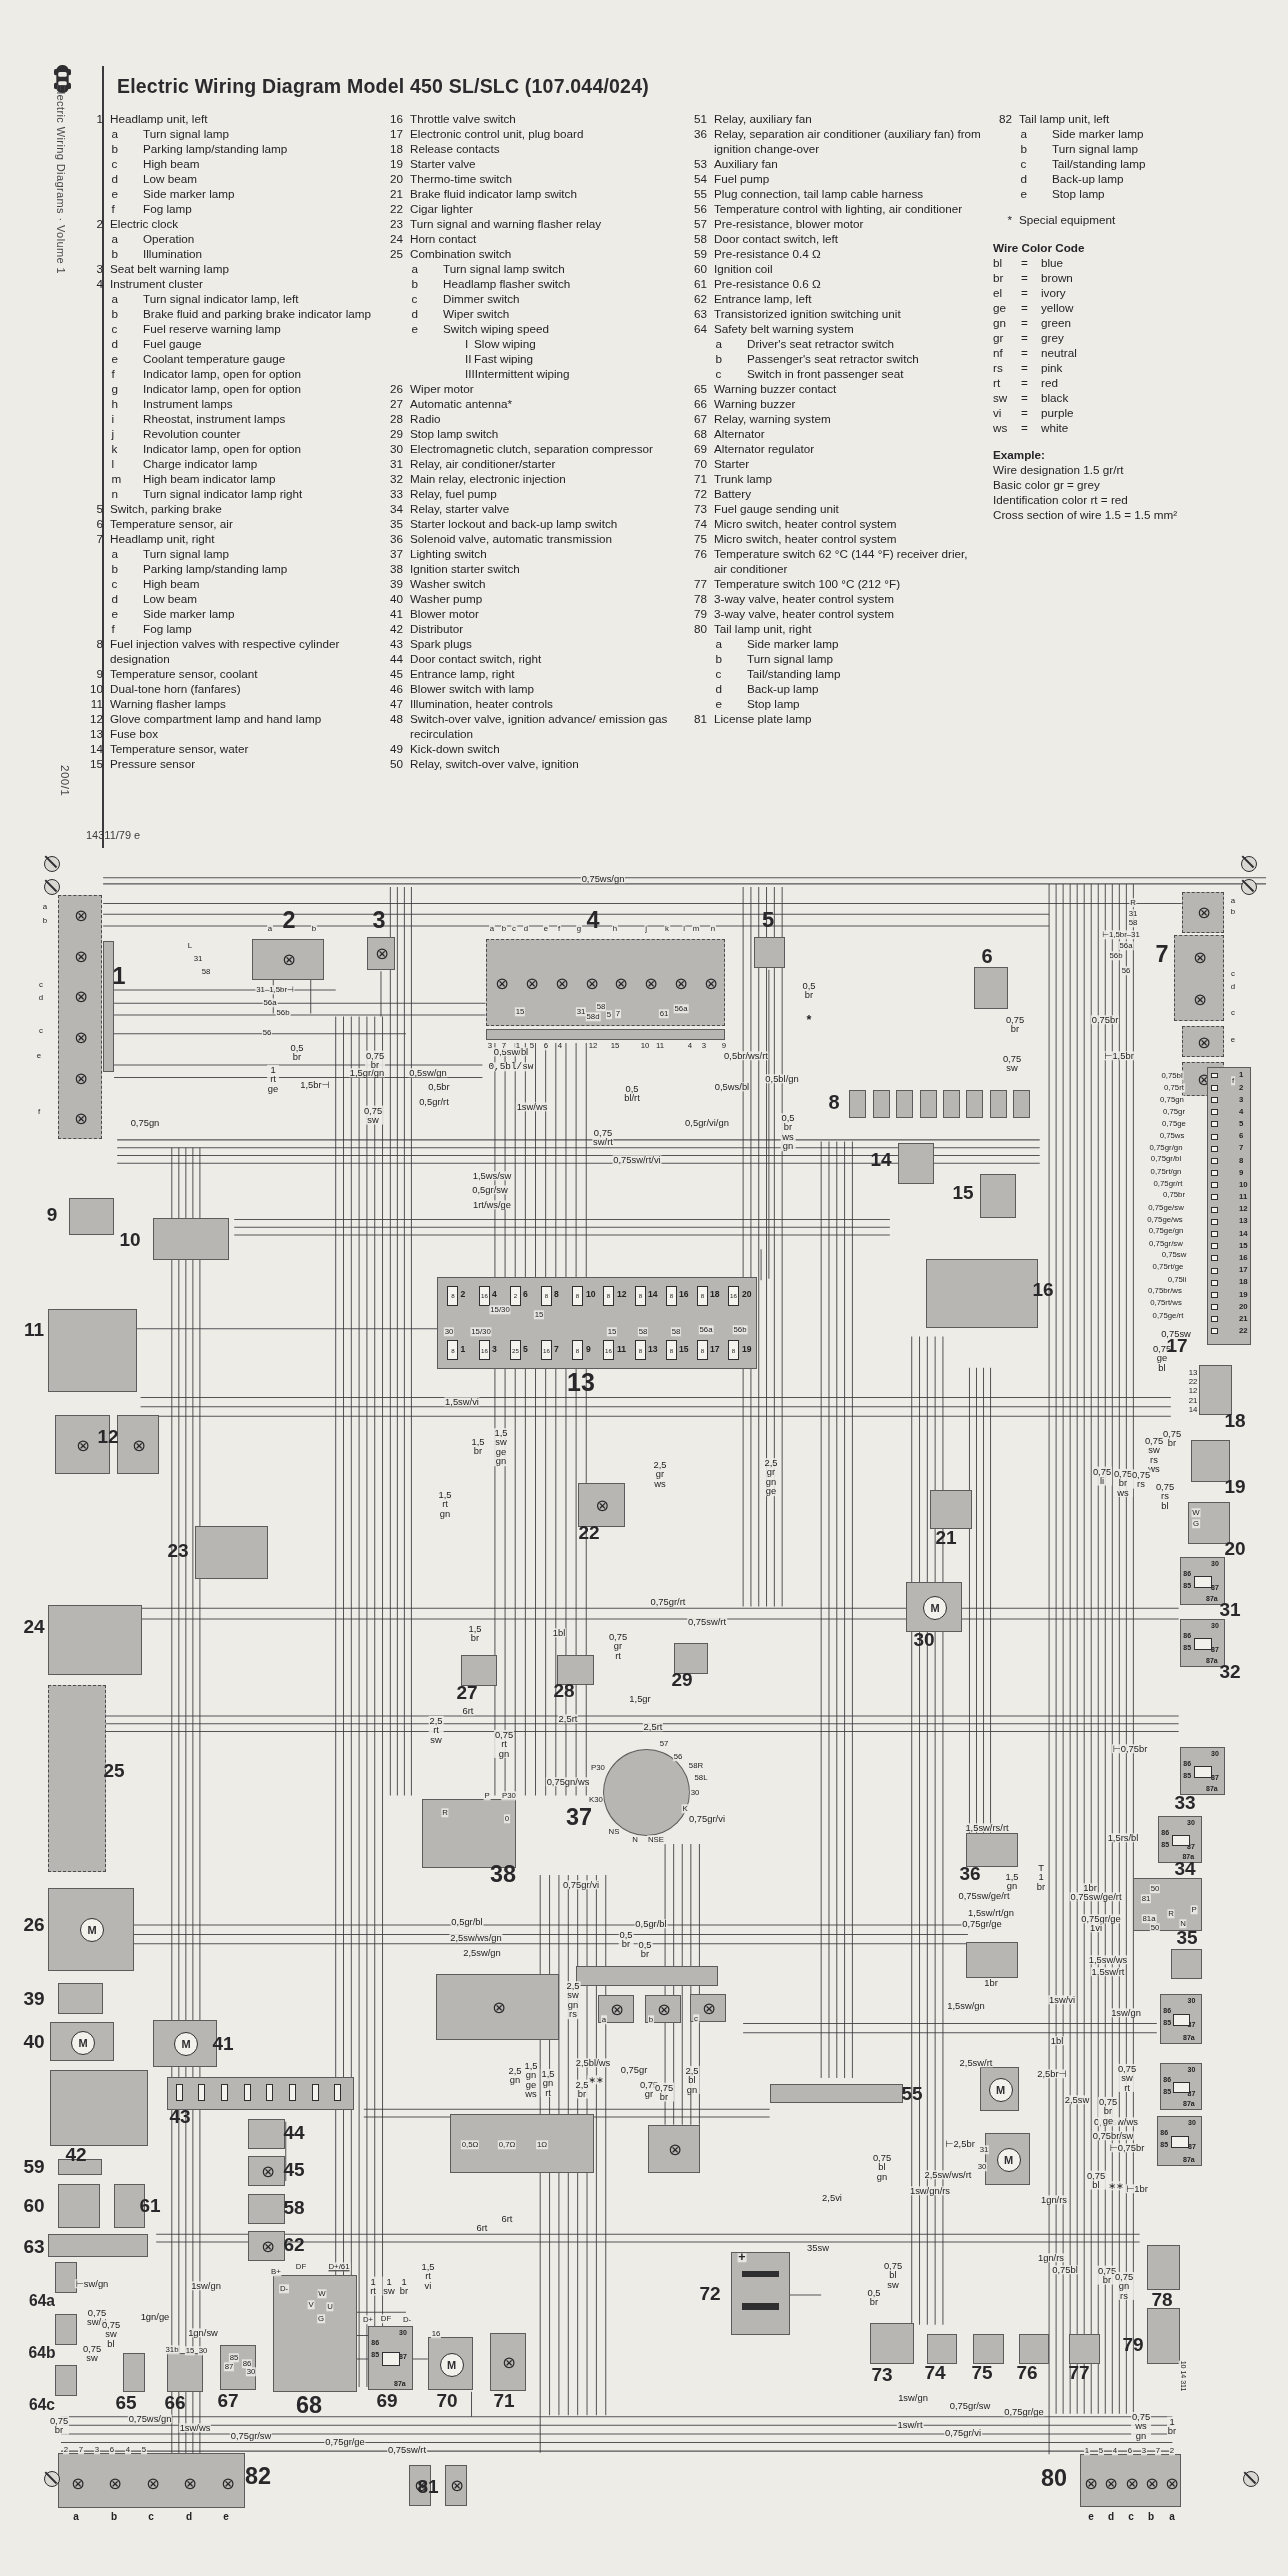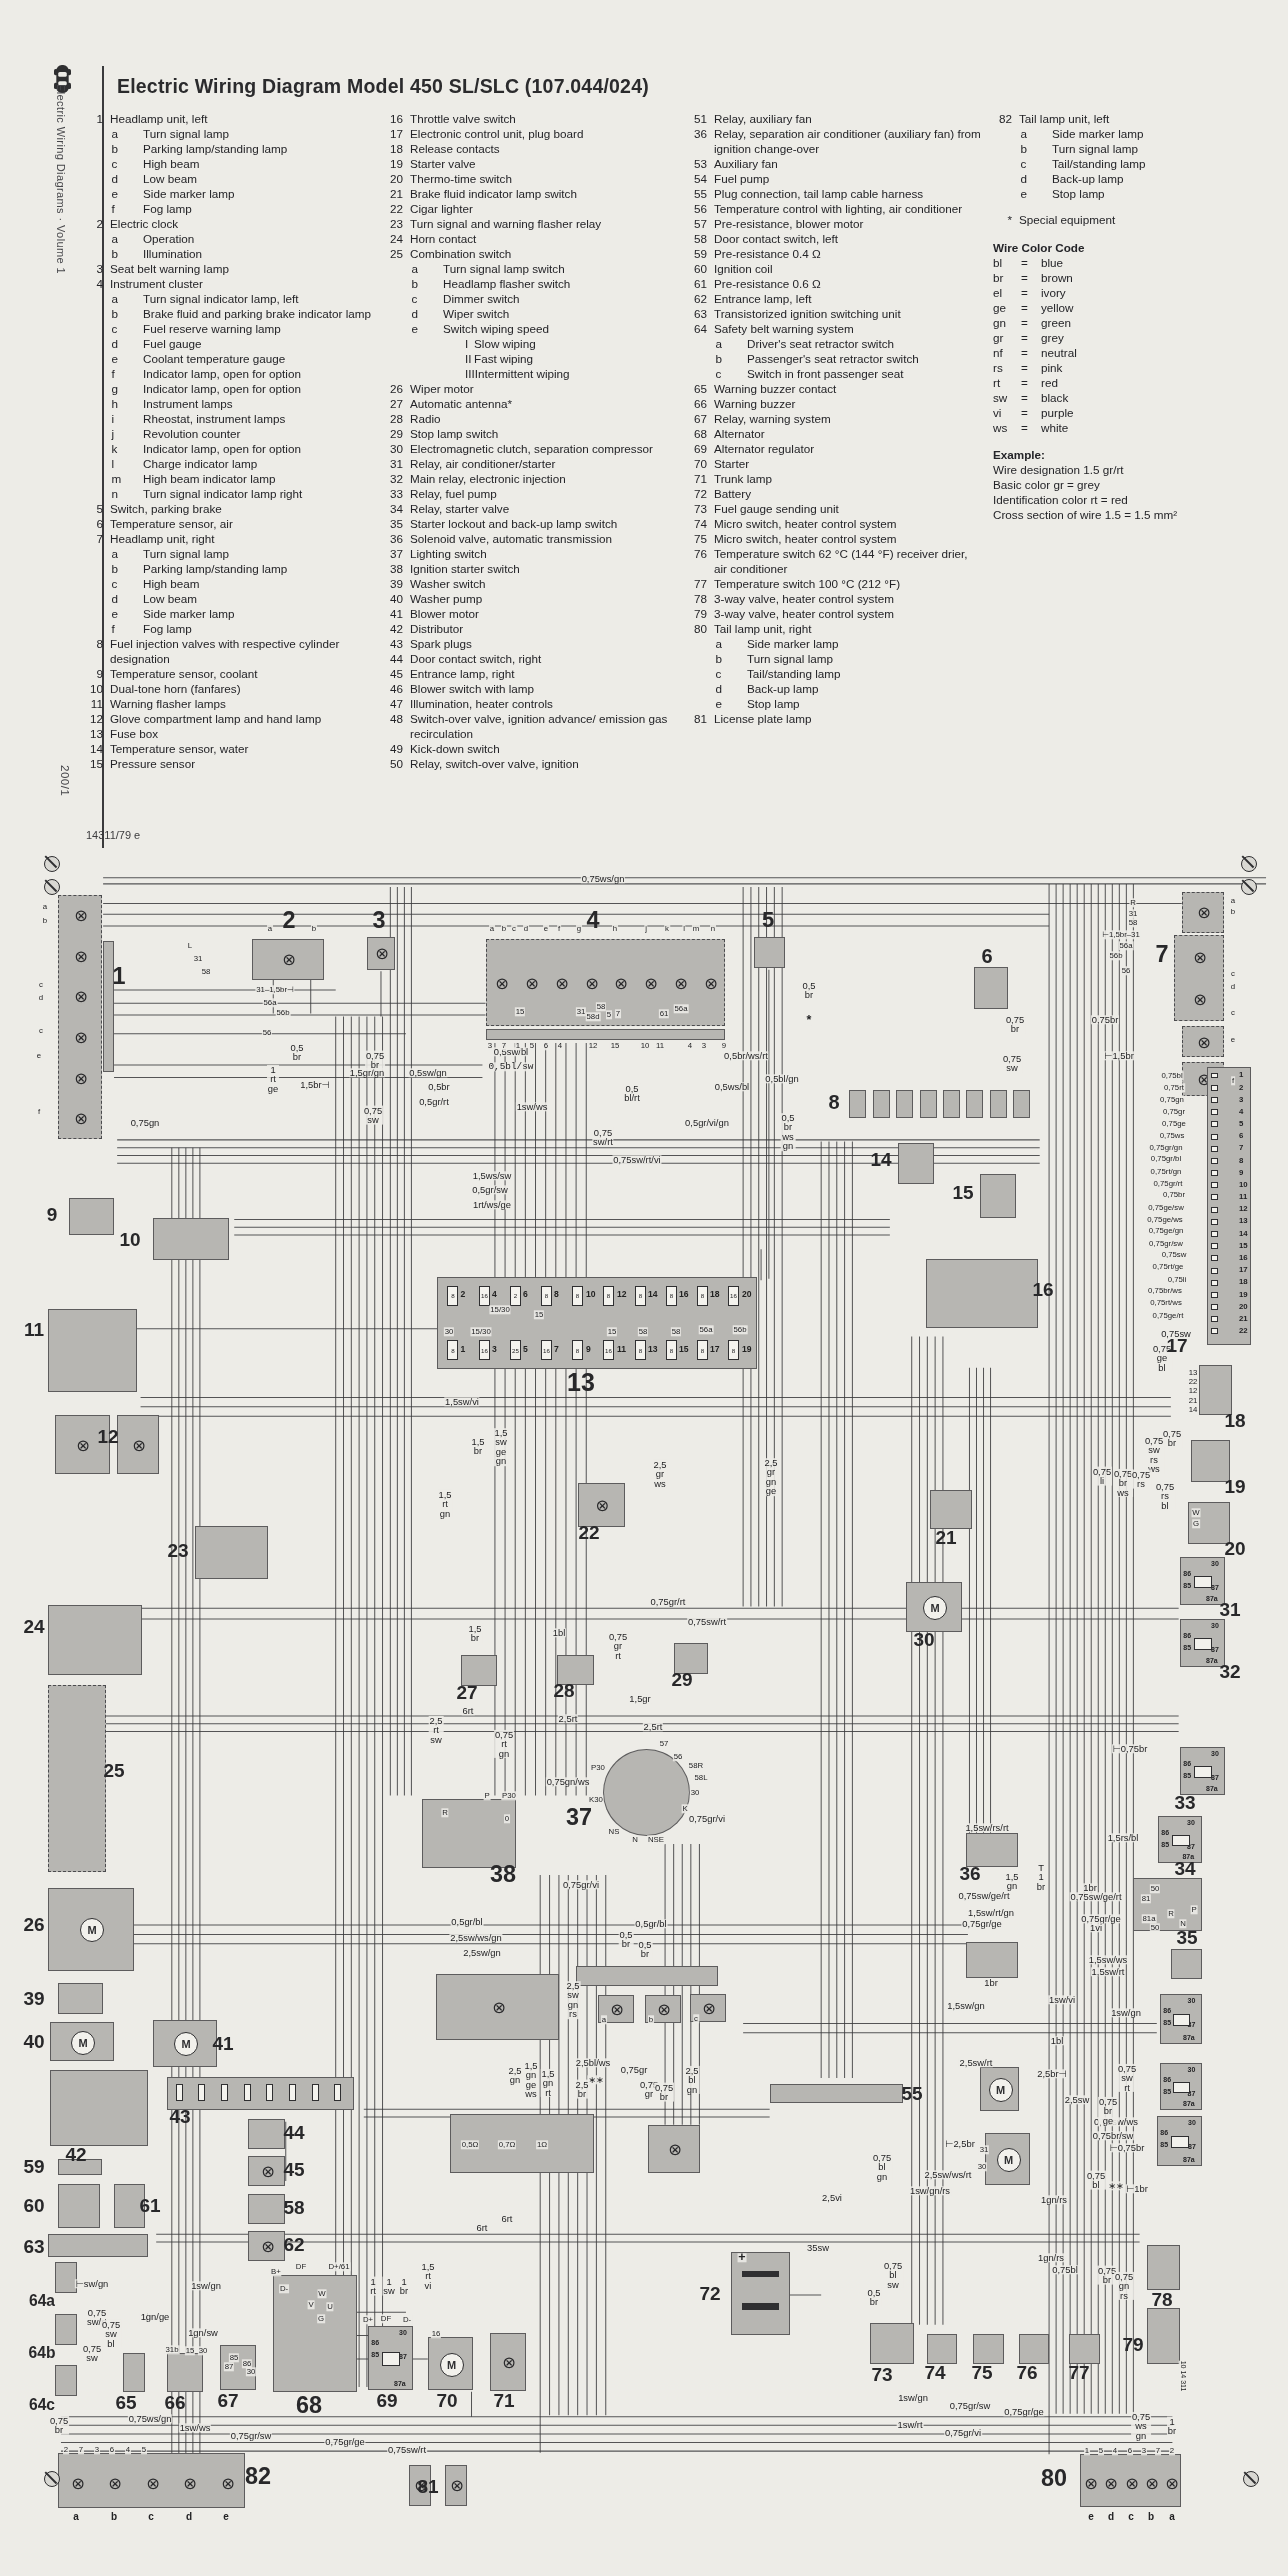--- a/index.html
+++ b/index.html
@@ -1474,21 +1474,21 @@
       <span class="wlabel" style="left: 582px; top: 1234px;">2,5<br>br</span>
       <span class="wlabel" style="left: 470px; top: 1290px; font-size: 7.8px;">0,5Ω</span>
       <span class="wlabel" style="left: 507px; top: 1290px; font-size: 7.8px;">0,7Ω</span>
       <span class="wlabel" style="left: 542px; top: 1290px; font-size: 7.8px;">1Ω</span>
       <span class="wlabel" style="left: 832px; top: 1343px;">2,5vi</span>
       <span class="wlabel" style="left: 507px; top: 1364px;">6rt</span>
       <span class="wlabel" style="left: 482px; top: 1373px;">6rt</span>
       <span class="wlabel" style="left: 818px; top: 1393px;">35sw</span>
       <span class="wlabel" style="left: 276px; top: 1417px; font-size: 7.8px;">B+</span>
       <span class="wlabel" style="left: 301px; top: 1412px; font-size: 7.8px;">DF</span>
-      <span class="wlabel" style="left: 339px; top: 1412px; font-size: 7.8px;">D+/61</span>
+      <span class="wlabel" style="left: 339px; top: 1412px; font-size: 7.8px; text-decoration: underline;">D+/61</span>
       <span class="wlabel" style="left: 284px; top: 1434px; font-size: 7.8px;">D-</span>
       <span class="wlabel" style="left: 322px; top: 1439px; font-size: 7.8px;">W</span>
       <span class="wlabel" style="left: 311px; top: 1450px; font-size: 7.8px;">V</span>
       <span class="wlabel" style="left: 330px; top: 1452px; font-size: 7.8px;">U</span>
       <span class="wlabel" style="left: 321px; top: 1464px; font-size: 7.8px;">G</span>
       <span class="wlabel" style="left: 368px; top: 1465px; font-size: 7.8px;">D+</span>
       <span class="wlabel" style="left: 386px; top: 1464px; font-size: 7.8px;">DF</span>
       <span class="wlabel" style="left: 407px; top: 1465px; font-size: 7.8px;">D-</span>
       <span class="wlabel" style="left: 373px; top: 1431px;">1<br>rt</span>
       <span class="wlabel" style="left: 389px; top: 1431px;">1<br>sw</span>

